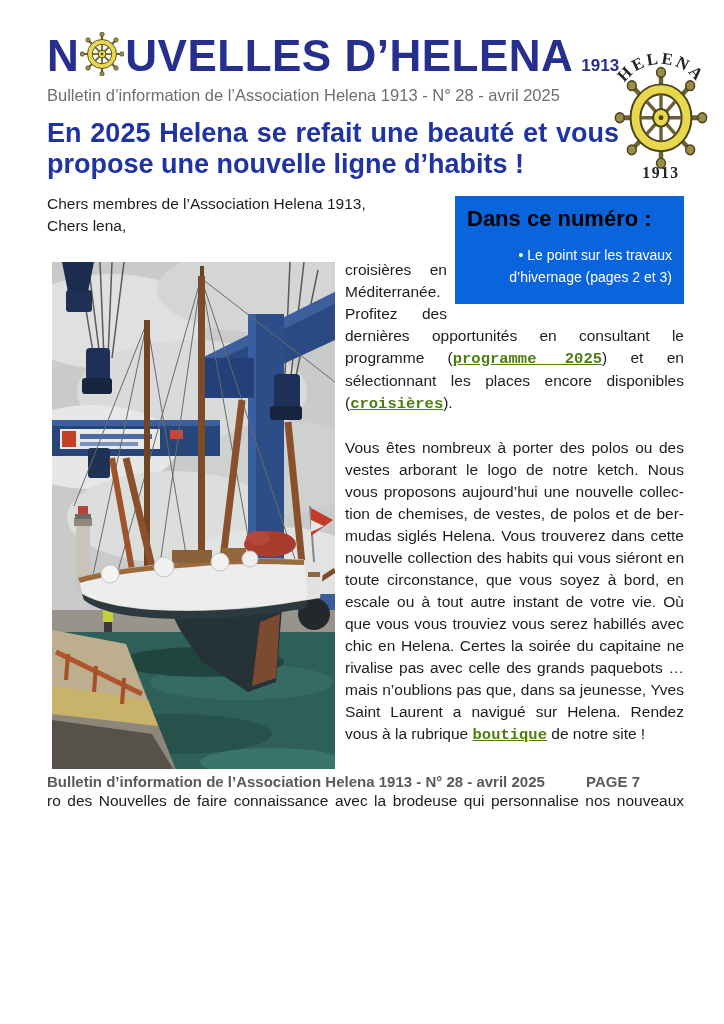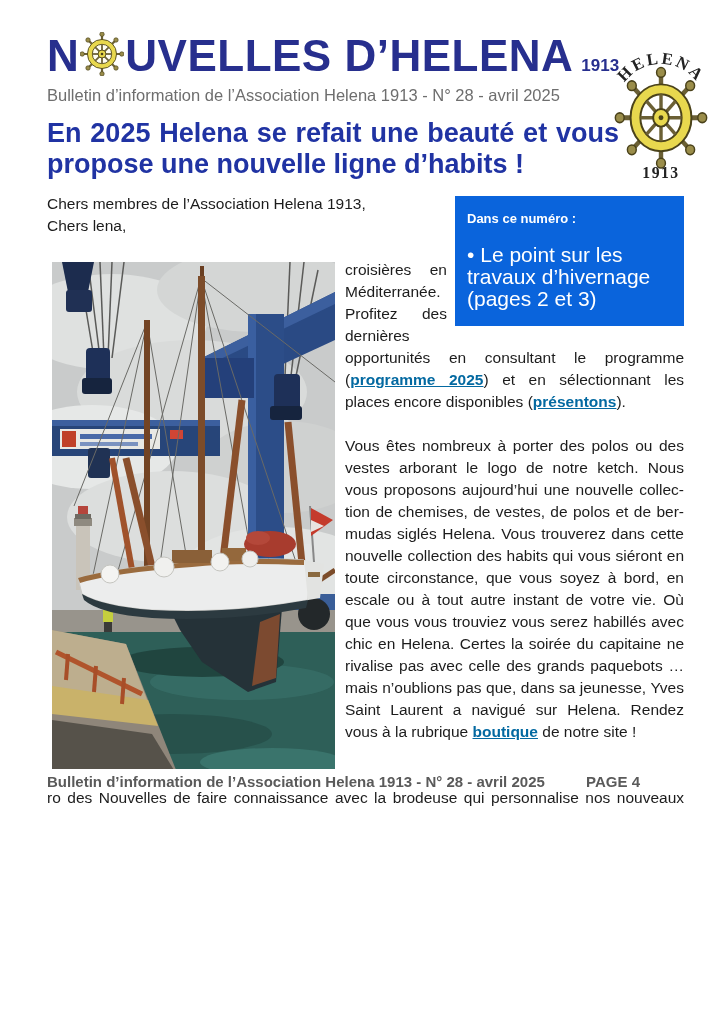--- a/index.html
+++ b/index.html
@@ -25,28 +25,28 @@
   }
   
   .article{margin-top:13px;font-size:15.5px;line-height:22px;text-align:justify;}
   .article p{margin:0 0 22px 0;}
   .article p.tight{margin-bottom:0;}
   .article::after{content:"";display:block;clear:both;}
   .toc{
     float:right;width:205px;background:#0a64dc;color:#ffffff;
     padding:12px 12px 16px 12px;margin:3px 0 8px 8px;text-align:left;
   }
-  .toc-title{font-size:13px;font-weight:bold;color:#ffffff;margin:0 0 2px 0;}
-  .toc-item{margin:14px 0 0 0 !important;font-size:21px;line-height:22px;}
+  .toc-title{font-size:22px;font-weight:bold;color:#000000;margin:0 0 2px 0;}
+  .toc-item{margin:14px 0 0 0 !important;font-size:14px;line-height:22px;text-align:right;}
   .photo{
     float:left;width:283px;height:518px;margin:3px 10px 2px 5px;padding:0;
     display:block;
   }
   .photo svg{display:block;width:283px;height:518px;}
-  a.doclink{color:#0369a1;font-weight:bold;text-decoration:underline;cursor:pointer;}
+  a.doclink{color:#4d7c0f;font-weight:bold;text-decoration:underline;cursor:pointer;font-family:Liberation Mono, monospace;}
   
   .page-footer{
     position:absolute;left:47px;right:40px;bottom:22px;background:#fff;
     display:flex;justify-content:space-between;align-items:baseline;
     font-size:15px;font-weight:bold;color:#5a5a5a;padding-top:4px;
   }
   .page-footer .f-right{padding-right:44px;}
 </style>
 </head>
 <body>
@@ -256,27 +256,27 @@
           <circle cx="198" cy="297" r="8" fill="#eeeeec" stroke="#c5c5c0"></circle>
         </g>
         <g>
           <line x1="258" y1="244" x2="262" y2="300" stroke="#888888" stroke-width="2"></line>
           <polygon points="259,246 281,258 259,274" fill="#c43b2c"></polygon>
           <polygon points="259,258 272,264 259,270" fill="#e8e4e0"></polygon>
         </g>
       </svg>
     </figure>
 
-    <p><span>croisières en Méditer­ranée. Pro­fitez des dernières opportuni­tés en consultant le programme (</span><a class="doclink">programme 2025</a><span>) et en sélectionnant les places encore dis­ponibles (</span><a class="doclink">présentons</a><span>).</span></p>
+    <p><span>croisières en Méditer­ranée. Pro­fitez des dernières opportuni­tés en consultant le programme (</span><a class="doclink">programme 2025</a><span>) et en sélectionnant les places encore dis­ponibles (</span><a class="doclink">croisières</a><span>).</span></p>
 
 
     <p><span>Vous êtes nombreux à porter des polos ou des vestes arborant le logo de notre ketch. Nous vous proposons aujourd’hui une nouvelle collec­tion de chemises, de vestes, de polos et de ber­mudas siglés Helena. Vous trouverez dans cette nouvelle collection des habits qui vous siéront en toute circonstance, que vous soyez à bord, en escale ou à tout autre instant de votre vie. Où que vous vous trouviez vous serez habillés avec chic en Helena. Certes la soirée du capi­taine ne rivalise pas avec celle des grands pa­quebots … mais n’oublions pas que, dans sa jeunesse, Yves Saint Laurent a navigué sur He­lena. Rendez vous à la rubrique </span><a class="doclink">boutique</a><span> de notre site !</span></p>
 
     <p>Nous vous proposons également dans ce numé­ro des Nouvelles de faire connaissance avec la brodeuse qui personnalise nos nouveaux vêtements.</p>
 
   </main>
 
   <footer class="page-footer">
     <span class="f-left">Bulletin d’information de l’Association Helena 1913 - N° 28 - avril 2025</span>
-    <span class="f-right">PAGE 4</span>
+    <span class="f-right">PAGE 7</span>
   </footer>
 
 </div>
 
 </body></html>

